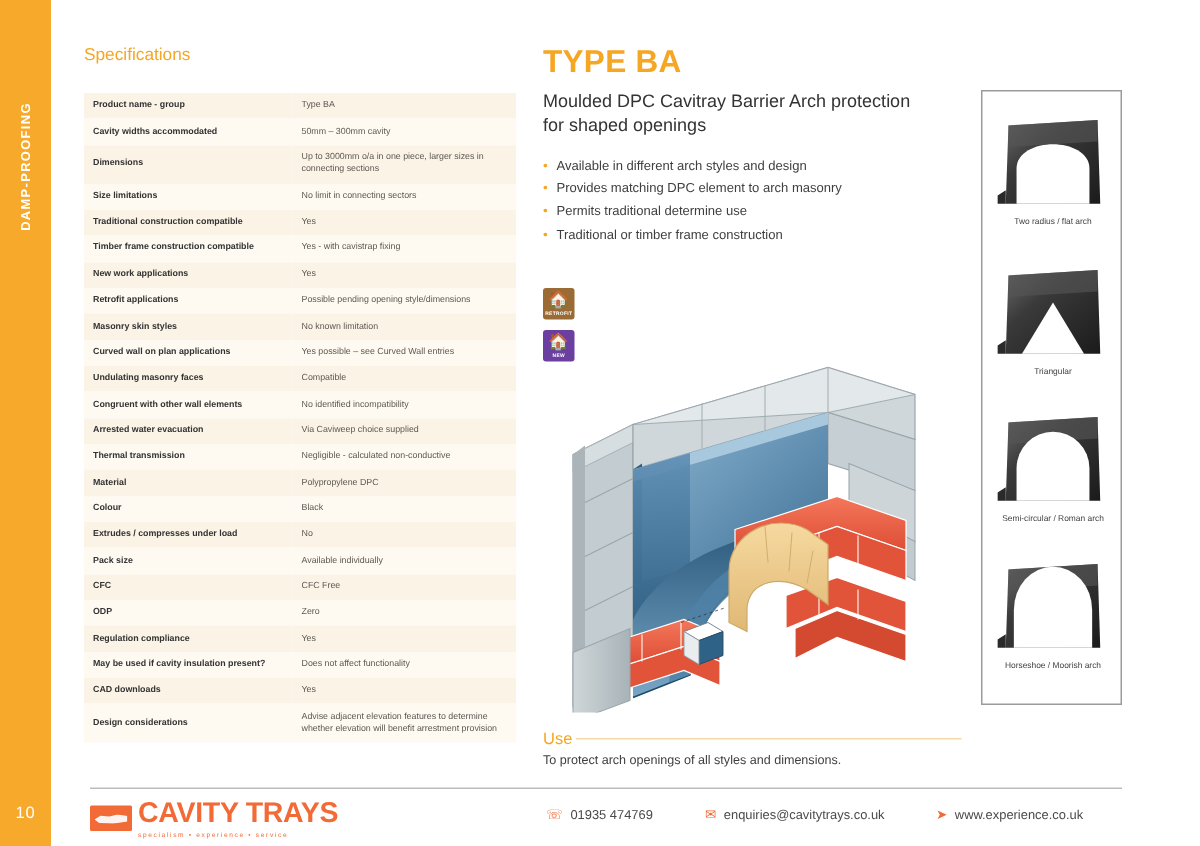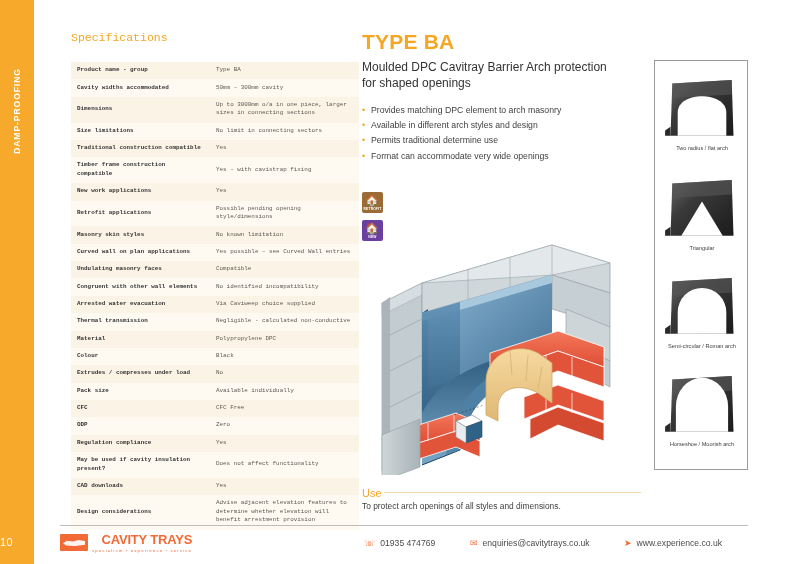--- a/index.html
+++ b/index.html
@@ -30,31 +30,31 @@
     color: #ffffff;
     font-size: 8.6px;
     font-weight: bold;
     letter-spacing: 0.9px;
     white-space: nowrap;
   }
   #page-number {
     position: absolute;
     left: 0; bottom: 16px;
     width: 34px;
-    text-align: left;
+    text-align: center;
     color: #ffffff;
     font-size: 11px;
     letter-spacing: .5px;
   }
 
   
   #left-col {
     position: absolute;
-    left: 71px; top: 0;
-    width: 288px; height: 416px; font-family: Liberation Mono, monospace;
+    left: 56px; top: 0;
+    width: 288px; height: 416px;
   }
   #spec-heading {
     position: absolute;
     left: 0; top: 31px;
     font-size: 11.5px;
     color: #f5a623;
   }
   #spec-table {
     position: absolute;
     left: 0; top: 62px;
@@ -102,22 +102,22 @@
   #logo-mark::before {
     content: "";
     position: absolute; left: 3px; top: 5px;
     width: 22px; height: 7px;
     background: #ffffff;
     clip-path: polygon(0% 55%, 18% 20%, 45% 28%, 70% 8%, 100% 22%, 100% 75%, 55% 95%, 14% 88%);
     opacity: .92;
   }
   #logo-text { display: flex; flex-direction: column; line-height: 1; }
   #logo-name {
-    font-size: 13px; font-weight: bold;
-    color: #f26a35; letter-spacing: -0.2px; text-align: right;
+    font-size: 19px; font-weight: bold;
+    color: #f26a35; letter-spacing: -0.2px;
   }
   #logo-tag {
     font-size: 4.4px; color: #f26a35;
     letter-spacing: 1.1px; margin-top: 2.5px;
   }
   .contact {
     position: absolute; top: 538px;
     display: flex; align-items: center; gap: 5px;
     font-size: 8.6px; color: #4a4a4a;
   }
@@ -329,24 +329,24 @@
             <td class="v">Advise adjacent elevation features to determine whether elevation will benefit arrestment provision</td>
           </tr>
         </tbody>
     </table>
   </div>
 
   <div id="main">
     <div id="type-title">TYPE BA</div>
     <div id="type-subtitle">Moulded DPC Cavitray Barrier Arch protection for shaped openings</div>
     <ul id="features">
+        <li>Available in different arch styles and design</li>
         <li>Provides matching DPC element to arch masonry</li>
-        <li>Available in different arch styles and design</li>
         <li>Permits traditional determine use</li>
-        <li>Format can accommodate very wide openings</li>
+        <li>Traditional or timber frame construction</li>
       </ul>
   </div>
 
   <div class="badge" id="badge-retrofit">
     <span class="badge-icon">🏠</span>
     <span class="badge-text">RETROFIT</span>
   </div>
   <div class="badge" id="badge-new">
     <span class="badge-icon">🏠</span>
     <span class="badge-text">NEW</span>

